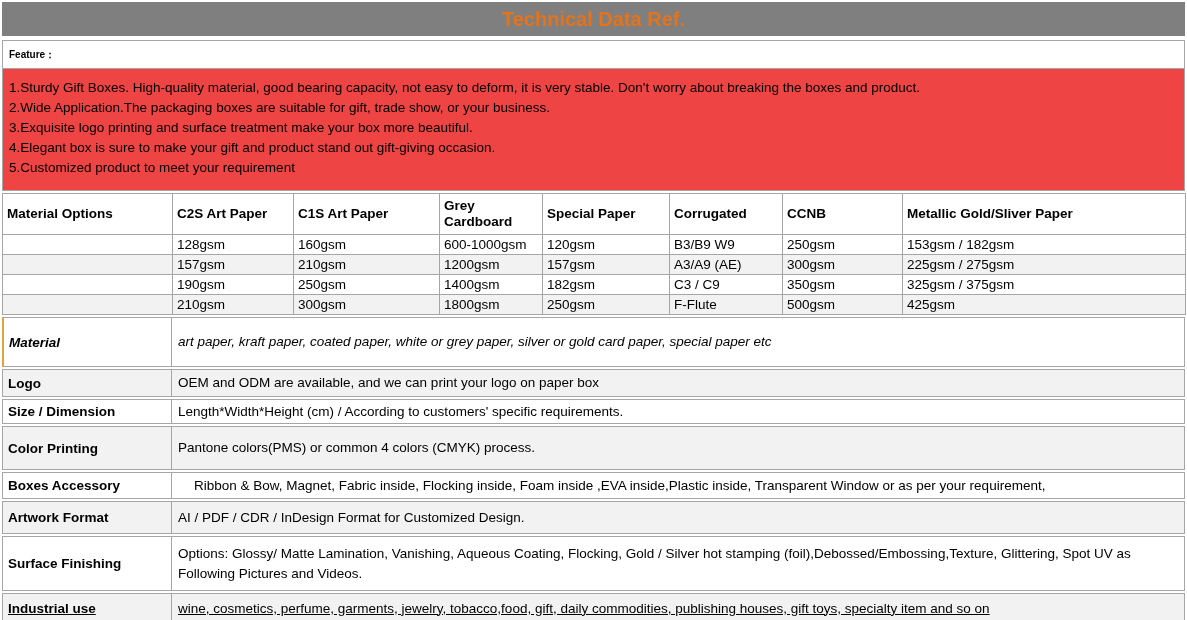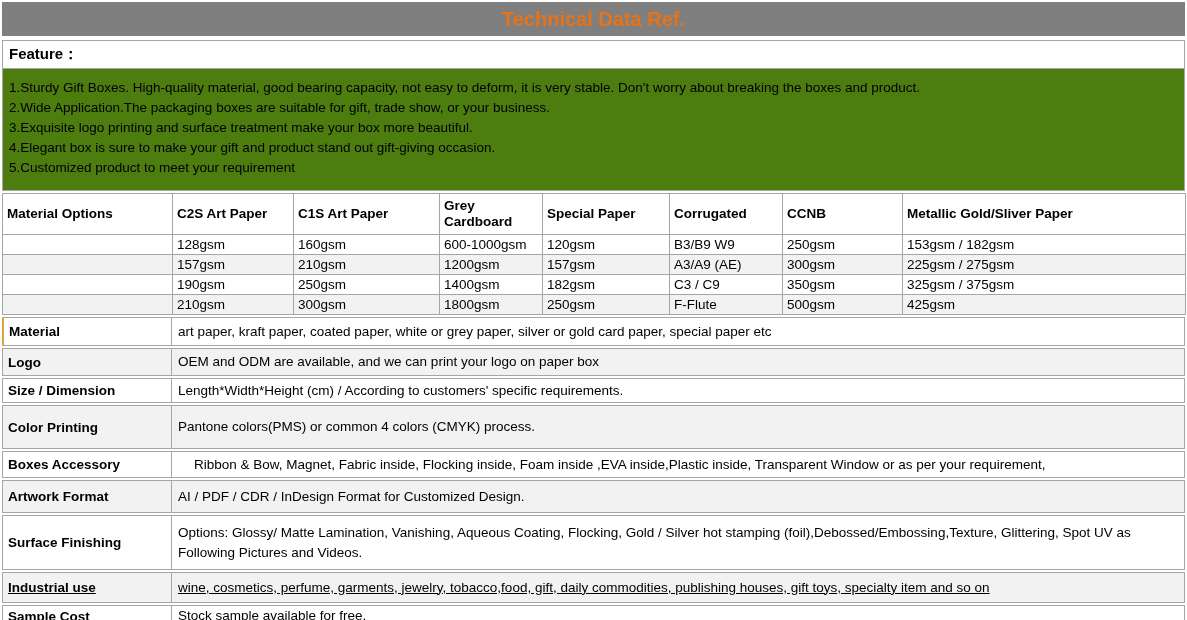--- a/index.html
+++ b/index.html
@@ -26,23 +26,23 @@
   }
   .title-bar .title{
     color:var(--title-text);font-size:20px;font-weight:bold;
   }
 
   
   .feature-box{margin-top:4px;border:1px solid var(--border);}
   .feature-head{
     height:28px;display:flex;align-items:center;
     border-bottom:1px solid var(--border);
-    font-weight:bold;font-size:15px;padding-left:6px;background:#fff;
-  }
-  .feature-list{padding:9px 4px 12px 6px;font-size:13.5px;background:#4d7c0f;}
+    font-weight:bold;font-size:10px;padding-left:6px;background:#fff;
+  }
+  .feature-list{padding:9px 4px 12px 6px;font-size:13.5px;background:#ef4444;}
   .feature-item{line-height:20px;white-space:nowrap;}
 
   
   table.materials{
     margin-top:2px;border-collapse:collapse;table-layout:fixed;
     width:1183px;font-size:13.5px;
   }
   table.materials th,table.materials td{
     border:1px solid var(--border);
     padding:0 4px;text-align:left;vertical-align:middle;
@@ -62,21 +62,21 @@
   .spec-row.alt{background:var(--alt-row);}
   .spec-row.accent{border-left:2px solid var(--accent);}
   .spec-label{
     width:169px;flex:0 0 169px;border-right:1px solid var(--border);
     font-weight:bold;display:flex;align-items:center;padding-left:5px;
   }
   .spec-row.accent .spec-label{width:168px;flex:0 0 168px;}
   .spec-value{
     flex:1;display:flex;align-items:center;padding:4px 6px;line-height:20px;
   }
-  .h-material{height:29px;}
+  .h-material{height:50px;font-style:italic;}
   .h-logo{height:28px;}
   .h-size{height:25px;}
   .h-color{height:44px;}
   .h-boxes{height:27px;gap:16px;}
   .h-artwork{height:33px;text-align:center;}
   .h-surface{height:55px;}
   .h-industrial{height:31px;text-decoration:underline;}
   .h-sample{height:22px;}
 </style>
 </head>

